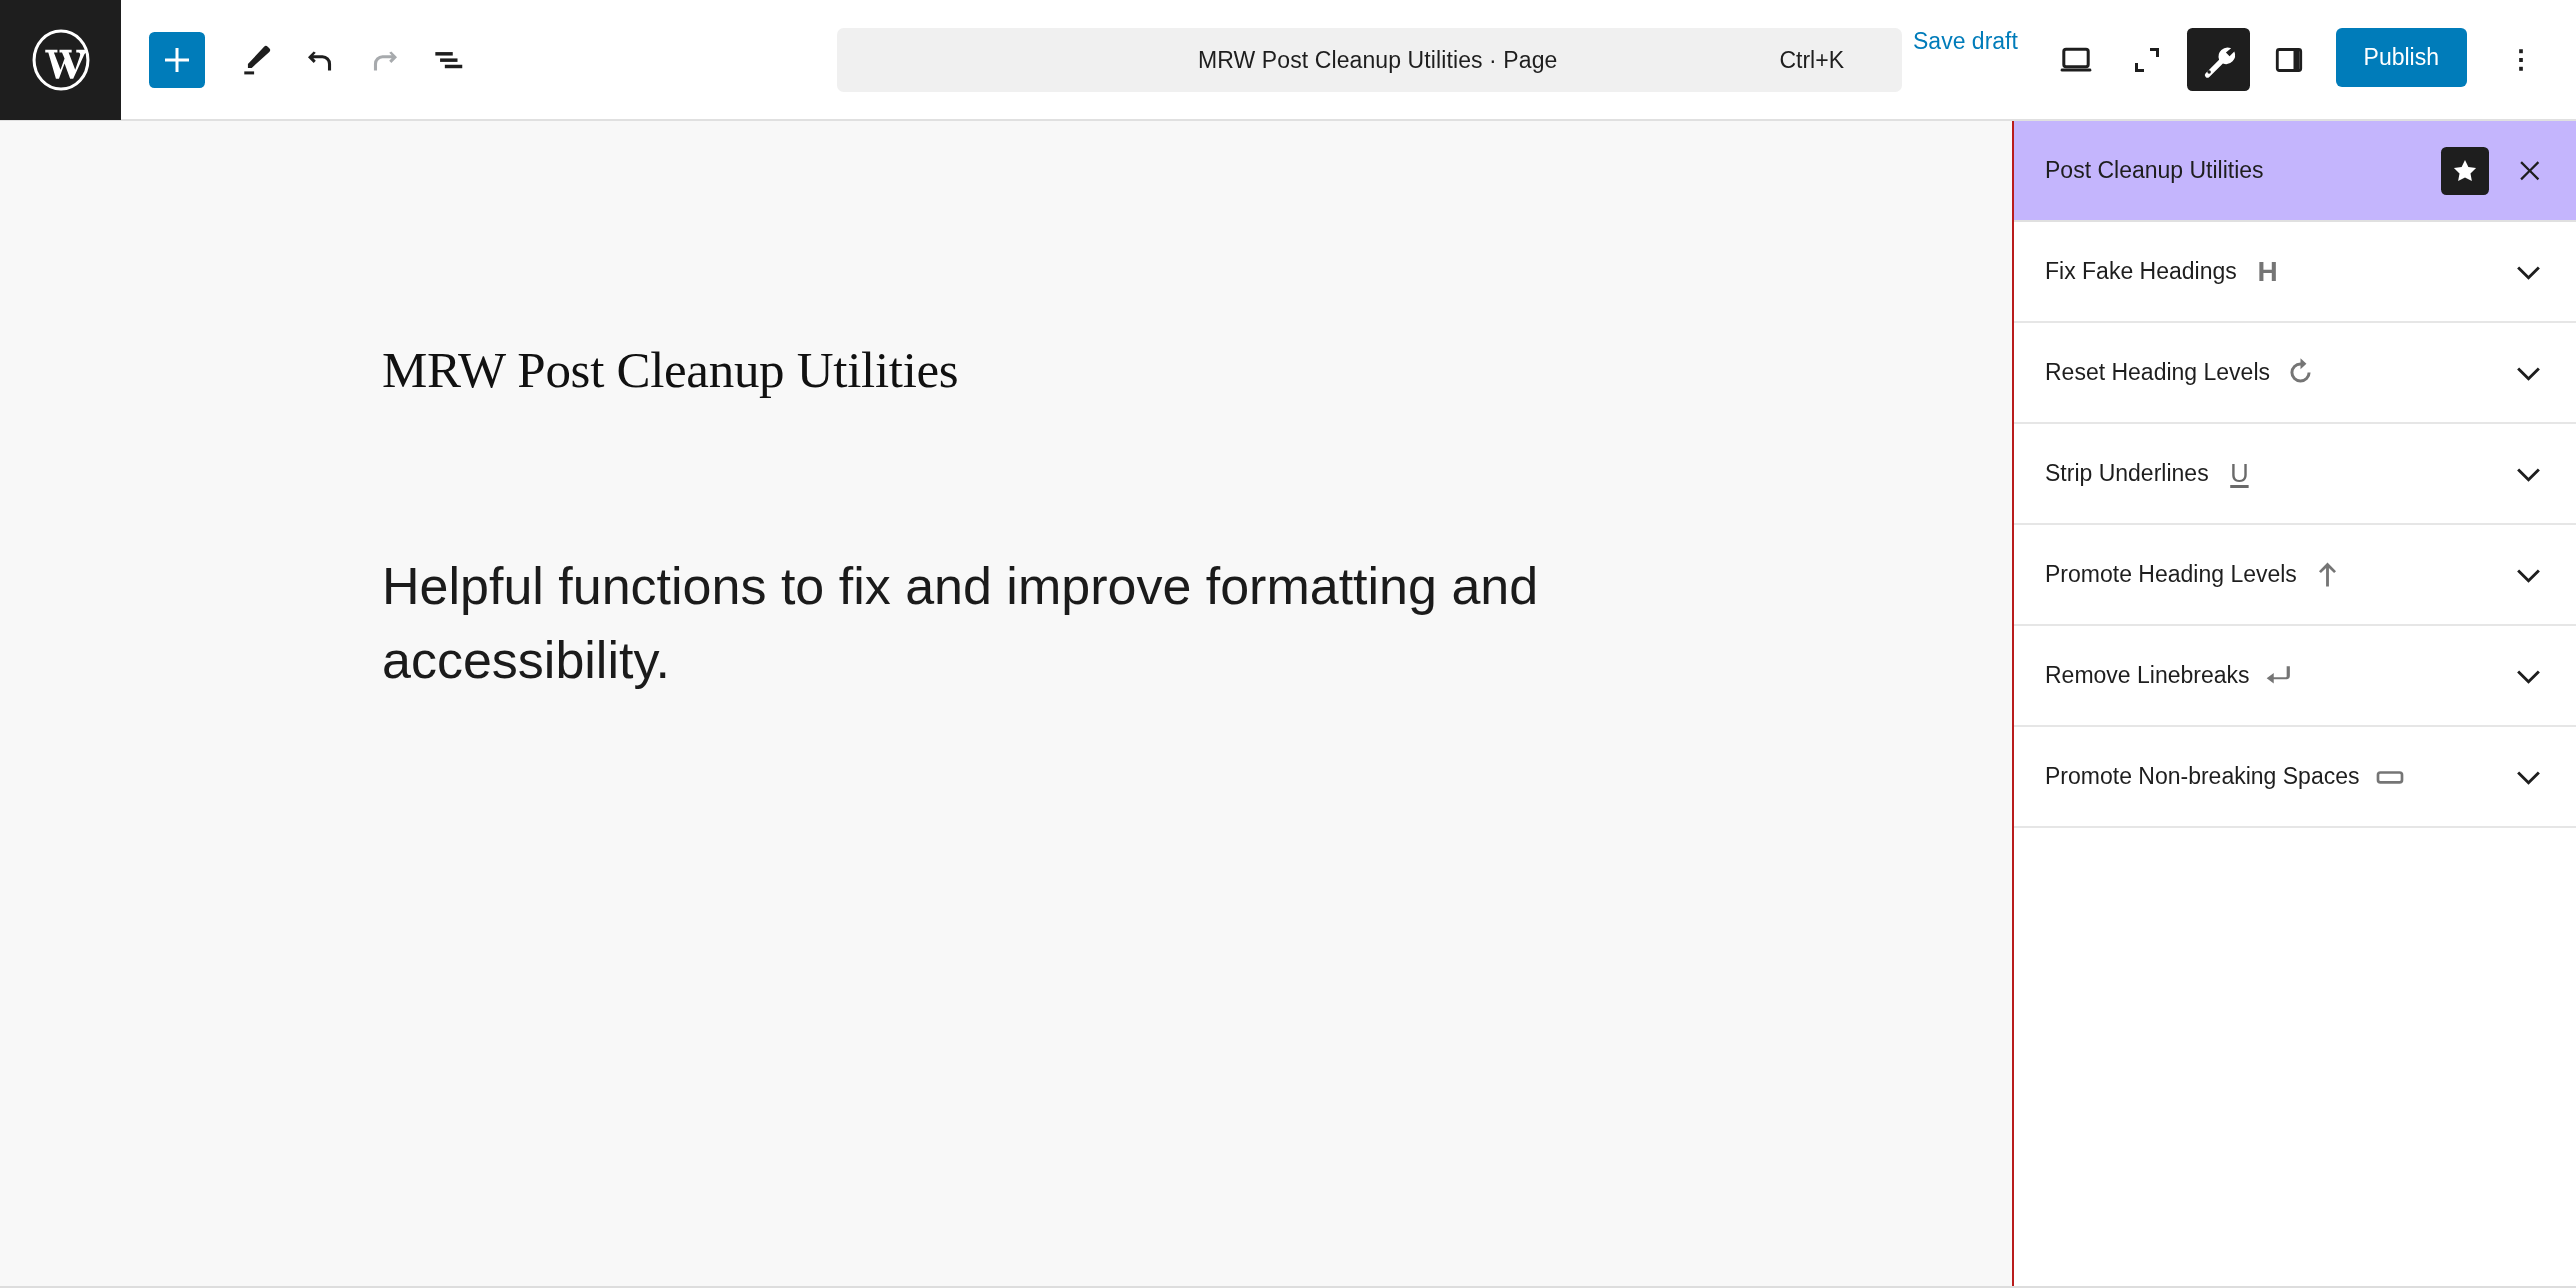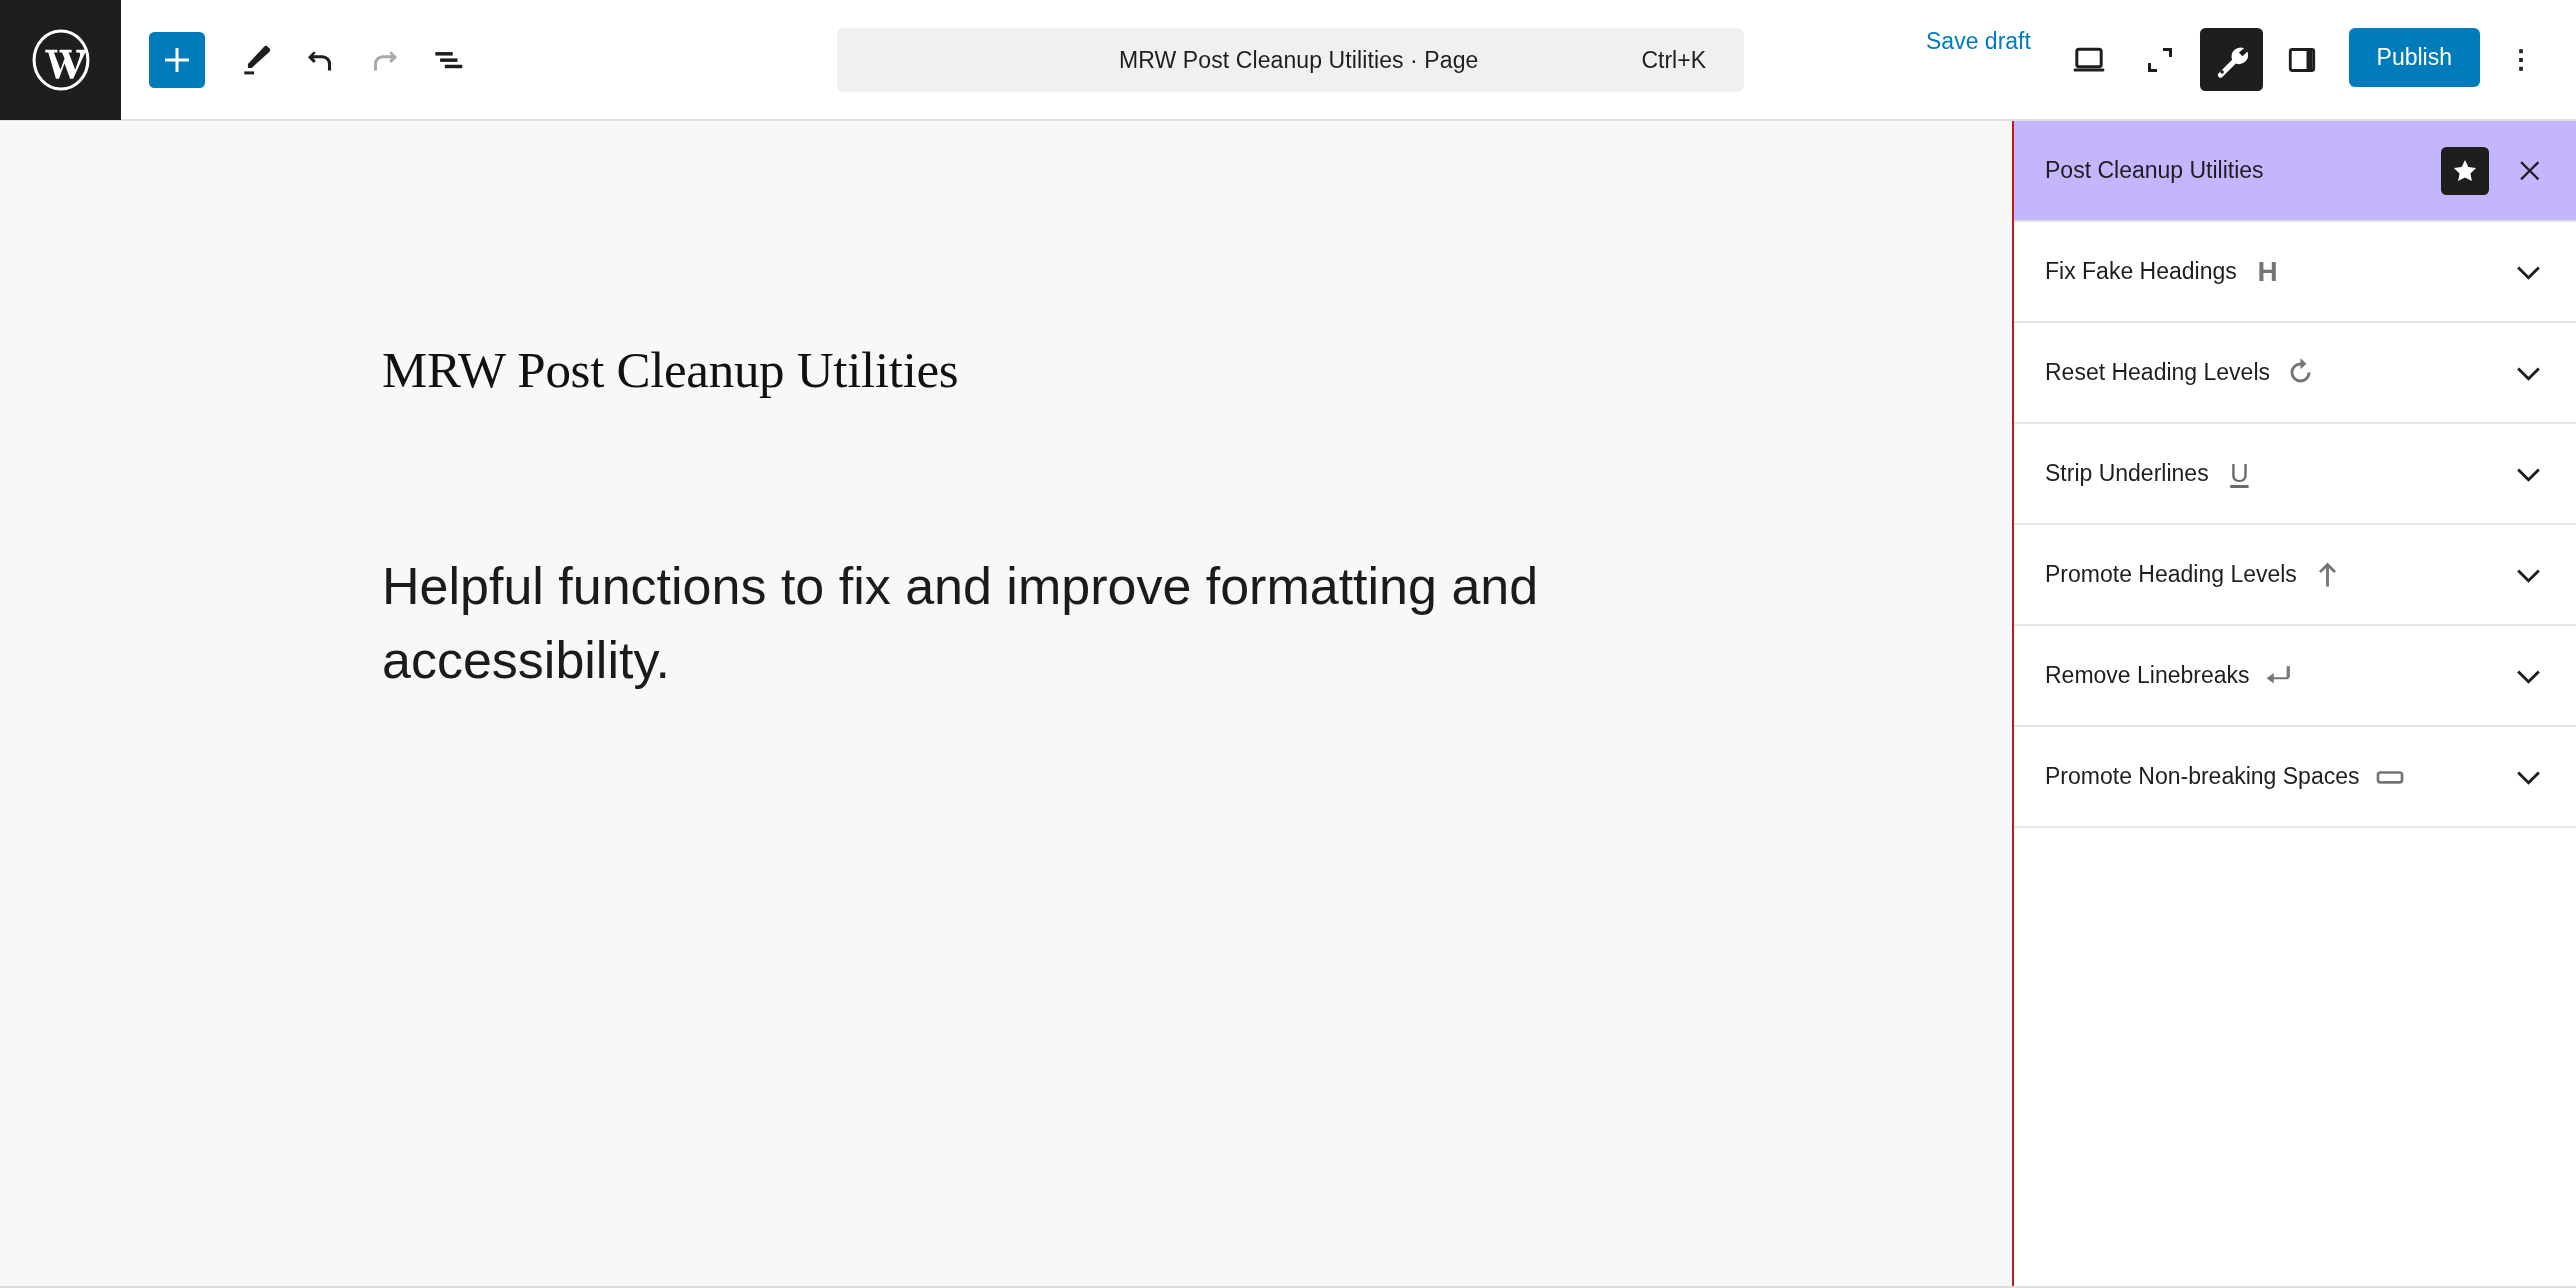--- a/index.html
+++ b/index.html
@@ -74,29 +74,29 @@
     border: none;
     cursor: pointer;
     margin-right: 19px;
   }
   .add-btn svg { width: 36px; height: 36px; display: block; }
 
   .command-bar {
     position: absolute;
     left: 837px;
     top: 28px;
-    width: 907px;
+    width: 1065px;
     height: 64px;
     background: #f0f0f0;
     border-radius: 6.7px;
     display: flex;
     align-items: center;
     justify-content: center;
     cursor: pointer;
-    padding: 0 38px;
+    padding: 0 58px;
   }
   .command-bar-title {
     font-size: 23px;
     color: #1e1e1e;
     letter-spacing: 0.1px;
     flex: 1;
     text-align: center;
     padding-left: 81px;
   }
   .command-bar-shortcut {
@@ -144,21 +144,21 @@
   .publish-btn {
     height: 59px;
     background: #007cba;
     color: #ffffff;
     border: none;
     border-radius: 6px;
     font-size: 23px;
     padding: 15px 28px;
     cursor: pointer;
     margin-left: 10.7px;
-    margin-right: 5px;
+    margin-right: 18px;
     font-family: "Liberation Sans", sans-serif;
   }
 
   
   .body-area {
     flex: 1 1 auto;
     display: flex;
     min-height: 0;
     border-bottom: 2px solid #dddddd;
   }

